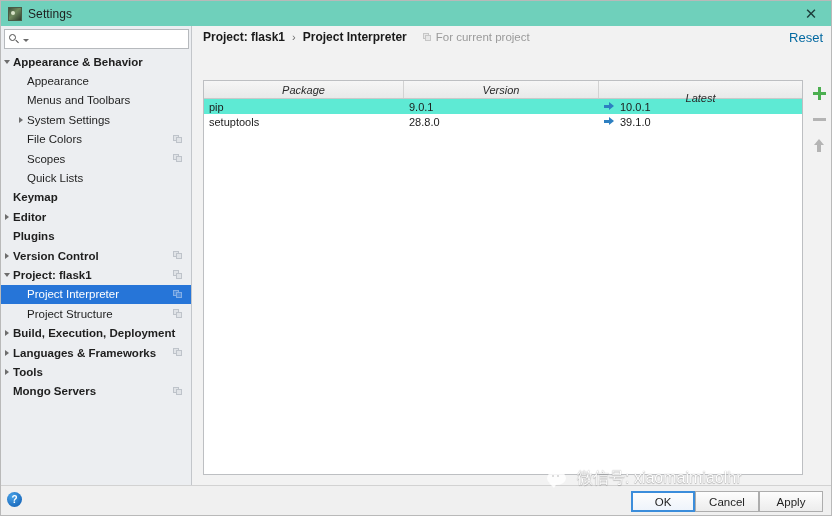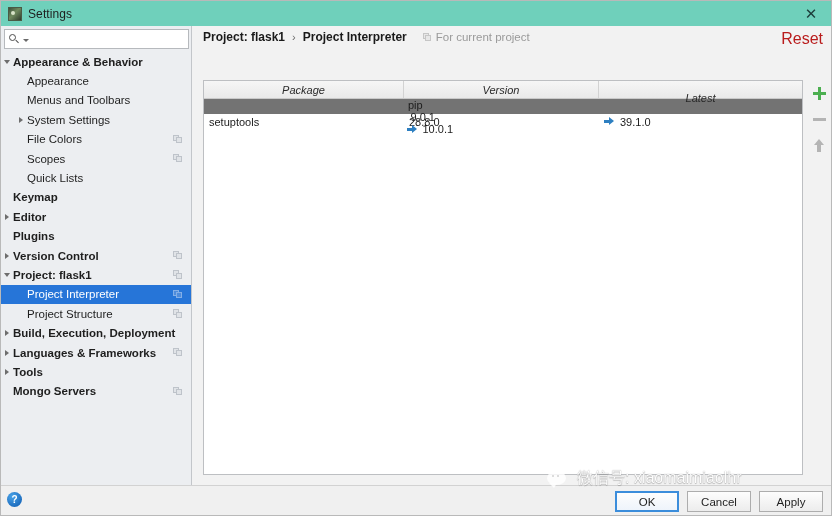--- a/index.html
+++ b/index.html
@@ -234,22 +234,22 @@
     display: block;
     border: 1px solid #b4b4b4;
     background: #e3e3e3;
     box-sizing: border-box;
   }
   .mini-copy i.a { left: 0; top: 0; width: 6px; height: 6px; }
   .mini-copy i.b { left: 2.5px; top: 2.5px; width: 6px; height: 6px; }
   .reset-link {
     position: absolute;
     right: 10px; top: 4px;
-    font-size: 16px;
-    color: #b91c1c;
+    font-size: 13px;
+    color: #0369a1;
     cursor: default;
   }
 
   .interp-row {
     position: absolute;
     left: 11px; top: 27px;
     width: 622px;
     height: 22px;
     display: flex;
     align-items: center;
@@ -366,21 +366,21 @@
     font-style: italic;
   }
   .th.c1 { width: 200px; }
   .th.c2 { width: 195px; text-align: center; }
   .th.c3 { width: 203px; border-right: none; margin-top: 8px; }
   .tr {
     display: flex;
     height: 15px;
     align-items: center;
   }
-  .tr.alt { background: #737373; flex-direction: column; }
+  .tr.alt { background: #5eead4; }
   .td {
     font-size: 11px;
     color: #1c1c1c;
     box-sizing: border-box;
     display: flex;
     align-items: center;
     height: 100%;
   }
   .td.c1 { width: 200px; padding-left: 5px; }
   .td.c2 { width: 195px; padding-left: 5px; }
@@ -478,21 +478,21 @@
     font-size: 10px;
     font-weight: bold;
     display: flex;
     align-items: center;
     justify-content: center;
   }
   .btn-row {
     position: absolute;
     right: 10px; top: 5px;
     display: flex;
-    gap: 8px;
+    gap: 0;
   }
   .dlg-btn {
     width: 64px;
     height: 21px;
     font-size: 11.5px;
     color: #1e1e1e;
     background: linear-gradient(#fdfdfd,#ececec);
     border: 1px solid #adadad;
     box-sizing: border-box;
     display: flex;

